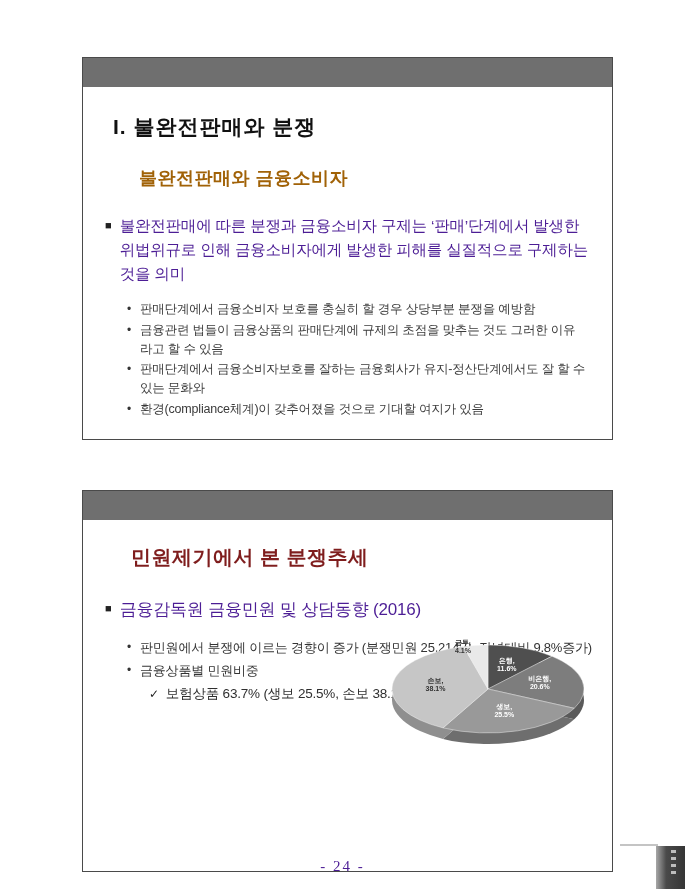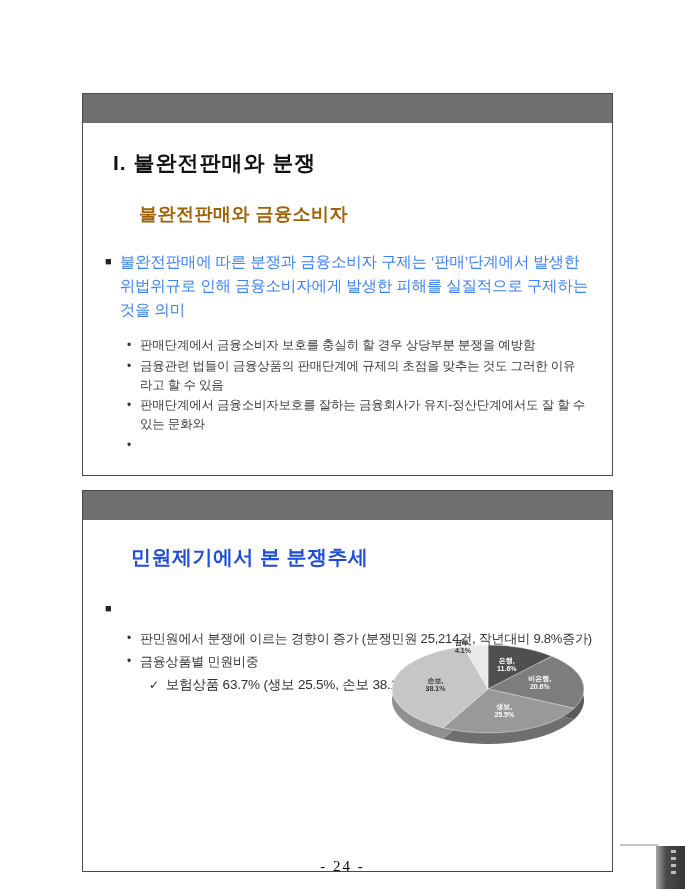--- a/index.html
+++ b/index.html
@@ -5,77 +5,78 @@
   html,body{margin:0;padding:0;}
   body{
     width:685px;height:889px;position:relative;background:#ffffff;
     font-family:"Liberation Sans","DejaVu Sans",sans-serif;color:#1c1c1c;
     overflow:hidden;
   }
   .slide{
     position:absolute;left:82px;width:531px;background:#fff;
     border:1px solid #4a4a4a;box-sizing:border-box;
   }
-  #slide1{top:57px;height:383px;margin-top:36px;}
+  #slide1{top:57px;height:383px;}
   #slide2{top:490px;height:382px;}
   .slide-bar{height:29px;width:100%;background:linear-gradient(#7d7d7d,#636363);}
   
   .s1-title{margin:26px 0 0 30px;font-size:21px;font-weight:bold;letter-spacing:1px;color:#111;}
   .s1-subtitle{margin:25px 0 0 56px;font-size:18px;font-weight:bold;color:#a16207;letter-spacing:0.5px;}
   .main-bullet{display:flex;margin:24px 22px 0 22px;}
   .main-bullet .sq{font-size:11px;margin:5px 8px 0 0;flex:none;color:#222;}
-  .main-bullet .mb-text{font-size:15.5px;line-height:1.55;color:#3b82f6;letter-spacing:-0.2px;}
+  .main-bullet .mb-text{font-size:15.5px;line-height:1.55;color:#4c1d95;letter-spacing:-0.2px;}
   .sub-list{list-style:none;margin:14px 26px 0 44px;padding:0;}
   .sub-list li{position:relative;padding-left:13px;font-size:12.5px;line-height:1.5;color:#3a3a3a;margin-bottom:2px;letter-spacing:-0.2px;}
   .sub-list li .dot{position:absolute;left:0;top:0;font-size:12px;color:#333;}
   
-  .s2-title{margin:24px 0 0 48px;font-size:20px;font-weight:bold;color:#1d4ed8;letter-spacing:0.5px;}
+  .s2-title{margin:24px 0 0 48px;font-size:20px;font-weight:bold;color:#7f1d1d;letter-spacing:0.5px;}
   #slide2 .main-bullet{margin-top:26px;}
   #slide2 .main-bullet .mb-text{font-size:17px;}
   .s2-subs{list-style:none;margin:16px 16px 0 44px;padding:0;}
   .s2-subs li{position:relative;padding-left:13px;font-size:13px;line-height:1.45;color:#333;margin-bottom:4px;letter-spacing:-0.2px;}
   .s2-subs li .dot{position:absolute;left:0;top:0;font-size:12px;}
   .check-list{list-style:none;margin:2px 0 0 66px;padding:0;}
   .check-list li{font-size:13.5px;line-height:1.4;color:#2f2f2f;margin-bottom:2px;letter-spacing:-0.2px;}
   .check-list .ck{font-weight:bold;margin-right:7px;font-size:12px;color:#222;}
   
   .chart{position:absolute;}
   #pie-chart{left:305px;top:146px;width:215px;height:118px;}
   
   .page-number{position:absolute;top:858px;left:0;width:685px;text-align:center;
-    font-family:"Liberation Serif","DejaVu Serif",serif;font-size:15px;color:#000000;letter-spacing:2px;}
+    font-family:"Liberation Serif","DejaVu Serif",serif;font-size:15px;color:#4c1d95;letter-spacing:2px;}
   .edge-line{position:absolute;left:620px;top:844px;width:38px;height:2px;background:#c4c4c4;}
   .edge-tab{position:absolute;left:656px;top:846px;width:29px;height:43px;
     background:linear-gradient(90deg,#a8a8a8,#4a4a4a 35%,#353535);}
   .edge-tab i{display:block;width:5px;height:3px;background:#bdbdbd;margin:4px 0 0 15px;}
 </style>
 </head>
 <body>
 
 <div class="slide" id="slide1">
   <div class="slide-bar" style="background: rgb(111, 111, 111);"></div>
   <div class="s1-title">I. 불완전판매와 분쟁</div>
   <div class="s1-subtitle">불완전판매와 금융소비자</div>
   <div class="main-bullet">
     <span class="sq">■</span>
     <span class="mb-text">불완전판매에 따른 분쟁과 금융소비자 구제는 ‘판매’단계에서 발생한 위법위규로 인해 금융소비자에게 발생한 피해를 실질적으로 구제하는 것을 의미</span>
   </div>
   <ul class="sub-list">
     <li><span class="dot">•</span><span>판매단계에서 금융소비자 보호를 충실히 할 경우 상당부분 분쟁을 예방함</span></li>
     <li><span class="dot">•</span><span>금융관련 법들이 금융상품의 판매단계에 규제의 초점을 맞추는 것도 그러한 이유라고 할 수 있음</span></li>
     <li><span class="dot">•</span><span>판매단계에서 금융소비자보호를 잘하는 금융회사가 유지-정산단계에서도 잘 할 수 있는 문화와</span></li>
-    <li><span class="dot">•</span></li>
+    <li><span class="dot">•</span><span>환경(compliance체계)이 갖추어졌을 것으로 기대할 여지가 있음</span></li>
   </ul>
 </div>
 
 <div class="slide" id="slide2">
   <div class="slide-bar" style="background: rgb(111, 111, 111);"></div>
   <div class="s2-title">민원제기에서 본 분쟁추세</div>
   <div class="main-bullet">
     <span class="sq">■</span>
+    <span class="mb-text">금융감독원 금융민원 및 상담동향 (2016)</span>
   </div>
   <ul class="s2-subs">
     <li><span class="dot">•</span><span>판민원에서 분쟁에 이르는 경향이 증가 (분쟁민원 25,214건, 작년대비 9.8%증가)</span></li>
     <li><span class="dot">•</span><span>금융상품별 민원비중</span></li>
   </ul>
   <ul class="check-list">
     <li><span class="ck">✓</span><span>보험상품 63.7% (생보 25.5%, 손보 38.1%)</span></li>
   </ul>
 
   <div class="chart" id="pie-chart"><svg width="215" height="118">

